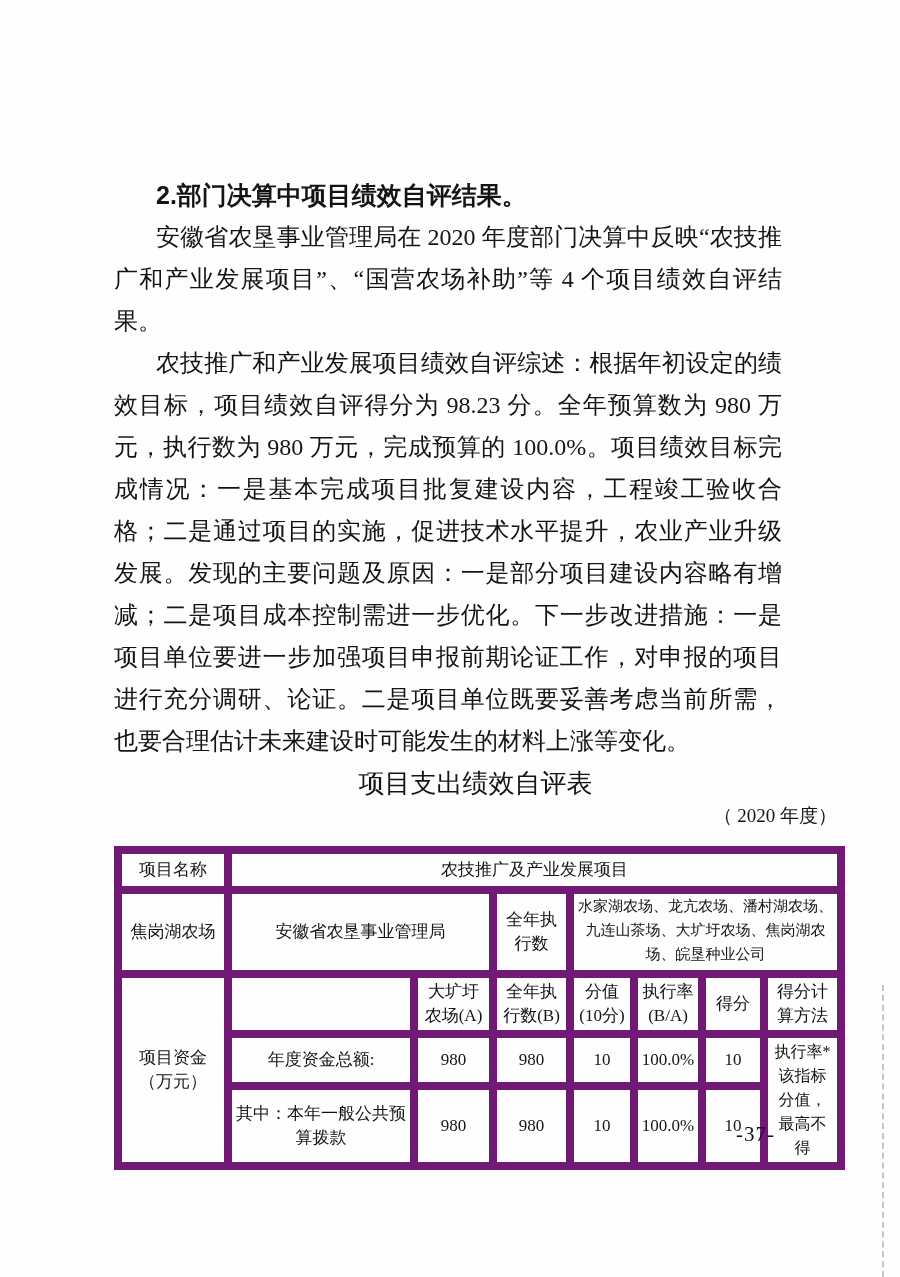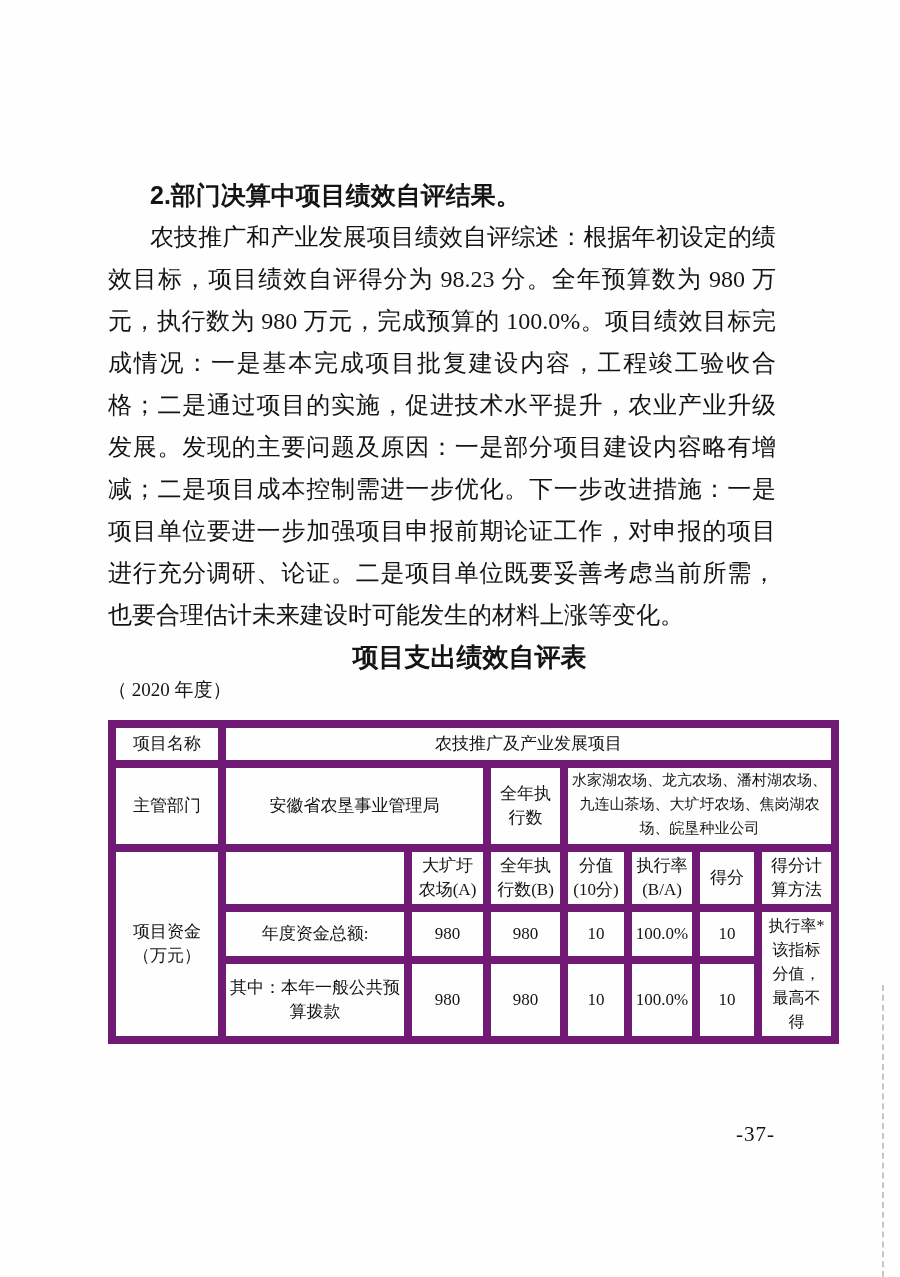--- a/index.html
+++ b/index.html
@@ -10,21 +10,21 @@
     color:#141414;
     position:relative;
     overflow:hidden;
   }
   .page {
     position:absolute; inset:0;
     background:#fefefe;
   }
   .content {
     position:absolute;
-    left:108px; top:174px;
+    left:114px; top:174px;
     width:723px;
   }
   .heading {
     width:668px;
     font-family:"Liberation Sans","DejaVu Sans",sans-serif;
     font-weight:bold;
     font-size:25px;
     line-height:42px;
     text-indent:42px;
     white-space:nowrap;
@@ -33,30 +33,30 @@
     width:668px;
     font-size:24px;
     line-height:42px;
     text-align:justify;
     text-indent:42px;
   }
   .table-title {
     width:723px;
     margin-top:2px;
     font-family:"Liberation Sans","DejaVu Sans",sans-serif;
-    font-weight:bold;
+    font-weight:normal;
     font-size:26px;
     line-height:38px;
     text-align:center;
   }
   .table-subtitle {
     width:723px;
     font-size:19px;
     line-height:28px;
-    text-align:left;
+    text-align:right;
   }
   table.ev-table {
     margin-top:16px;
     border-collapse:collapse;
     table-layout:fixed;
     width:723px;
     font-size:17px;
   }
   table.ev-table td {
     border:8px solid #701a75;
@@ -85,20 +85,21 @@
 </style>
 </head>
 <body>
 
 <div class="page">
 
   <div class="content">
 
     <div class="heading">2.部门决算中项目绩效自评结果。</div>
 
+    <div class="para">安徽省农垦事业管理局在 2020 年度部门决算中反映“农技推广和产业发展项目”、“国营农场补助”等 4 个项目绩效自评结果。</div>
 
     <div class="para">农技推广和产业发展项目绩效自评综述：根据年初设定的绩效目标，项目绩效自评得分为 98.23 分。全年预算数为 980 万元，执行数为 980 万元，完成预算的 100.0%。项目绩效目标完成情况：一是基本完成项目批复建设内容，工程竣工验收合格；二是通过项目的实施，促进技术水平提升，农业产业升级发展。发现的主要问题及原因：一是部分项目建设内容略有增减；二是项目成本控制需进一步优化。下一步改进措施：一是项目单位要进一步加强项目申报前期论证工作，对申报的项目进行充分调研、论证。二是项目单位既要妥善考虑当前所需，也要合理估计未来建设时可能发生的材料上涨等变化。</div>
 
     <div class="table-title">项目支出绩效自评表</div>
     <div class="table-subtitle">（ 2020 年度）</div>
 
     <table class="ev-table">
       <colgroup>
         <col style="width:110px">
         <col style="width:186px">
@@ -108,21 +109,21 @@
         <col style="width:68px">
         <col style="width:62px">
         <col style="width:77px">
       </colgroup>
       <tbody>
         <tr style="height:40px">
           <td>项目名称</td>
           <td colspan="7">农技推广及产业发展项目</td>
         </tr>
         <tr style="height:82px">
-          <td>主管部门</td>
+          <td>焦岗湖农场</td>
           <td colspan="2">安徽省农垦事业管理局</td>
           <td>全年执行数</td>
           <td colspan="4" class="cell-small">水家湖农场、龙亢农场、潘村湖农场、九连山茶场、大圹圩农场、焦岗湖农场、皖垦种业公司</td>
         </tr>
         <tr style="height:57px">
           <td rowspan="3">
             <div>项目资金</div>
             <div>（万元）</div>
           </td>
           <td></td>

